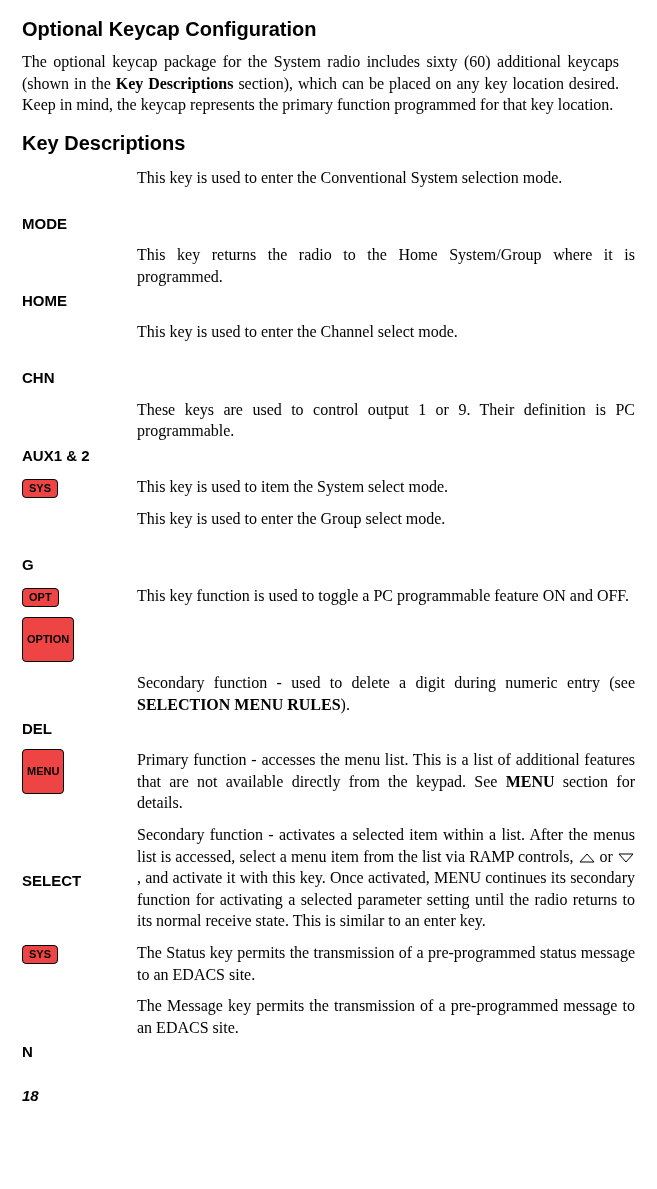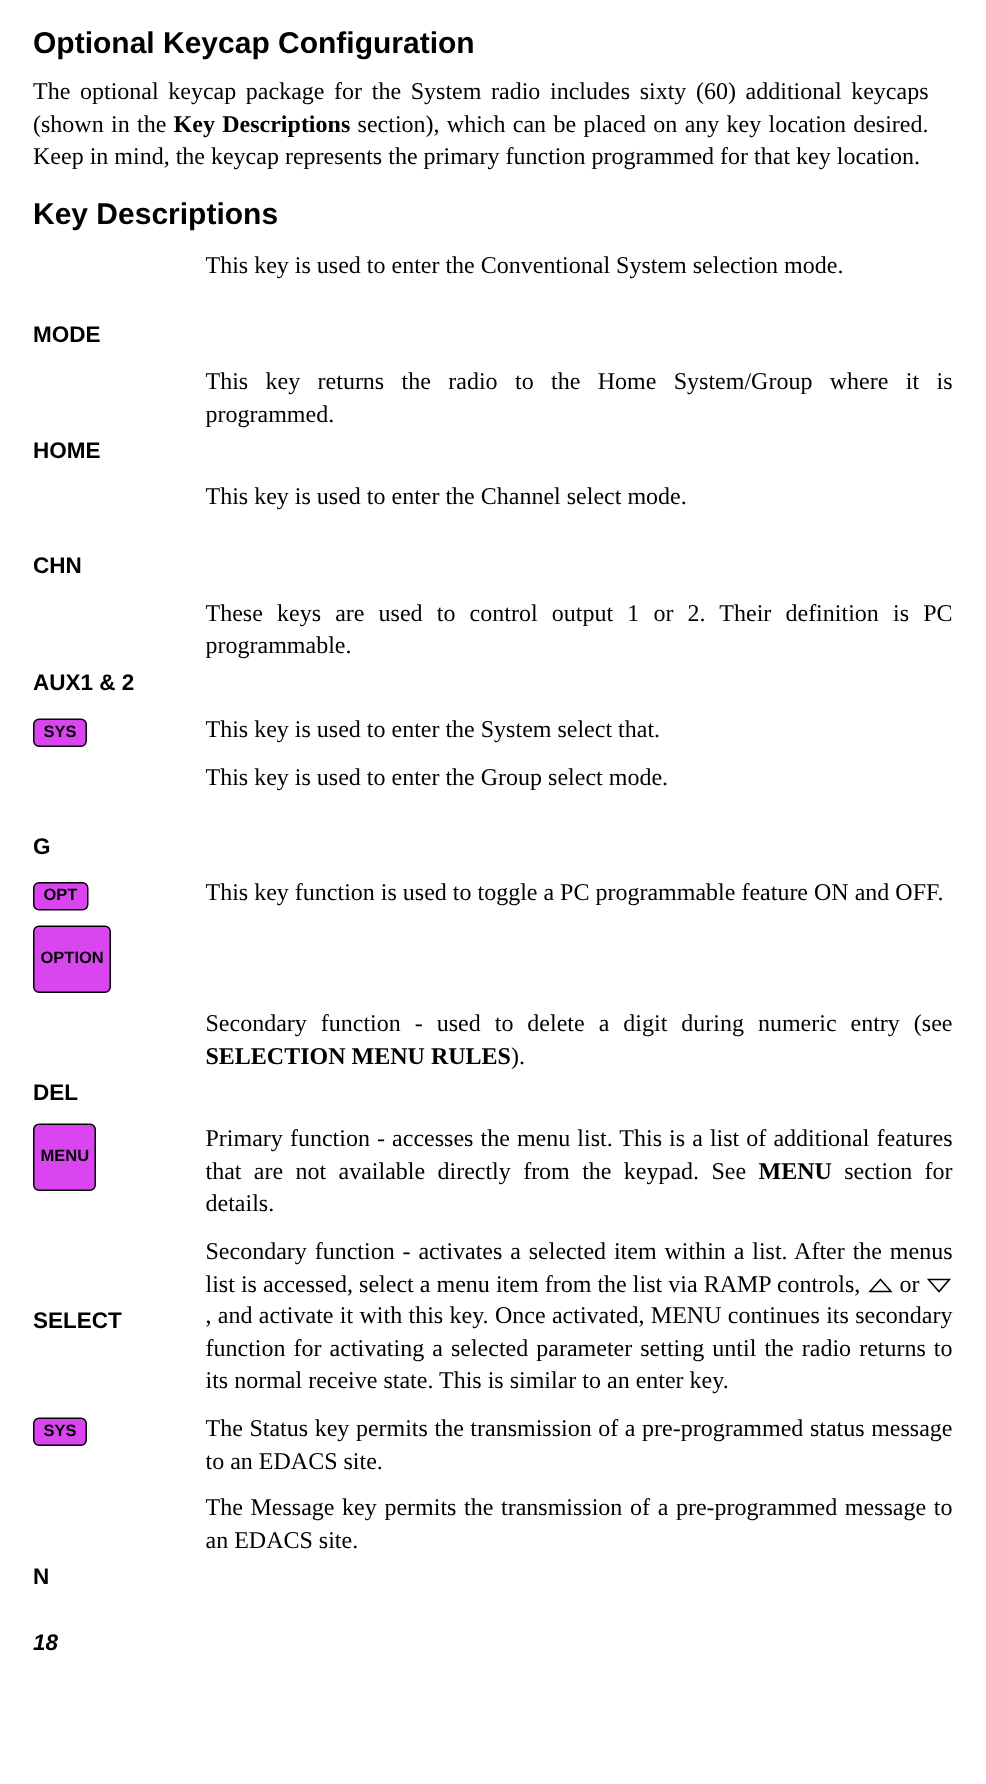--- a/index.html
+++ b/index.html
@@ -52,21 +52,21 @@
       display: inline-block;
       border: 1.5px solid #000;
       border-radius: 4px;
       font-family: Arial, sans-serif;
       font-weight: bold;
       font-size: 11px;
       padding: 3px 6px;
       line-height: 1;
       min-width: 22px;
       text-align: left;
-      background: #d946ef;
+      background: #ef4444;
     }
     .keycap-wide {
       padding: 16px 4px;
     }
     .tri {
       display: inline-block;
       vertical-align: middle;
     }
     .tri svg {
       display: block;
@@ -100,26 +100,26 @@
   <div class="desc">This key returns the radio to the Home System/Group where it is programmed.</div>
 </div>
 
 <div class="row">
   <div class="label">CHN</div>
   <div class="desc">This key is used to enter the Channel select mode.</div>
 </div>
 
 <div class="row">
   <div class="label">AUX1 &amp; 2</div>
-  <div class="desc">These keys are used to control output 1 or 2. Their definition is PC programmable.</div>
+  <div class="desc">These keys are used to control output 1 or 9. Their definition is PC programmable.</div>
 </div>
 
 <div class="row">
   <div class="label-keycap"><span class="keycap">SYS</span></div>
-  <div class="desc">This key is used to enter the System select that.</div>
+  <div class="desc">This key is used to item the System select mode.</div>
 </div>
 
 <div class="row">
   <div class="label">G</div>
   <div class="desc">This key is used to enter the Group select mode.</div>
 </div>
 
 <div class="row">
   <div class="label-keycap"><span class="keycap">OPT</span></div>
   <div class="desc">This key function is used to toggle a PC programmable feature ON and OFF.</div>

